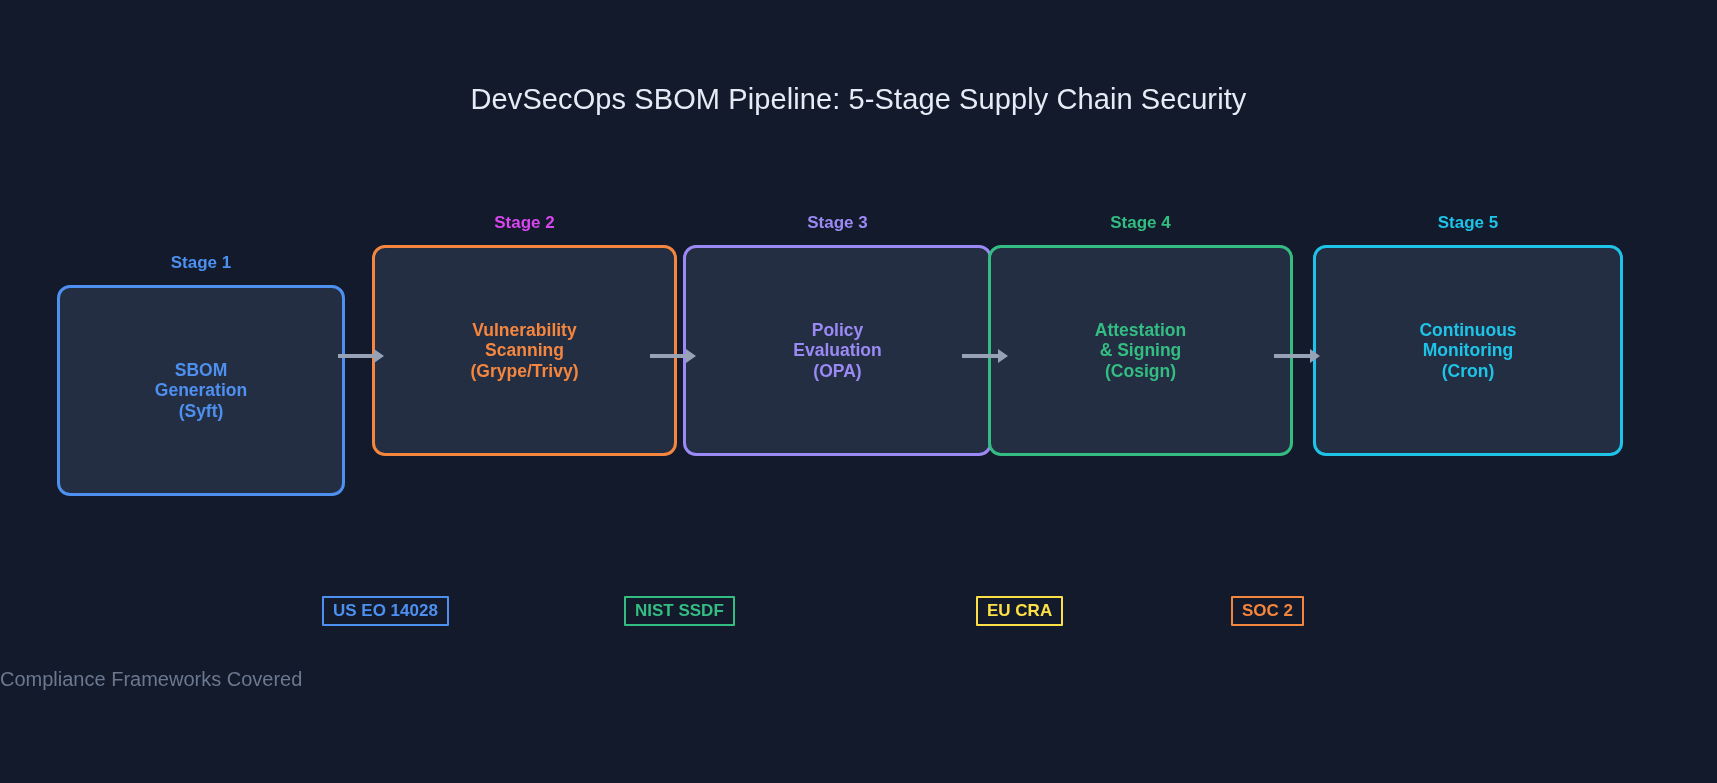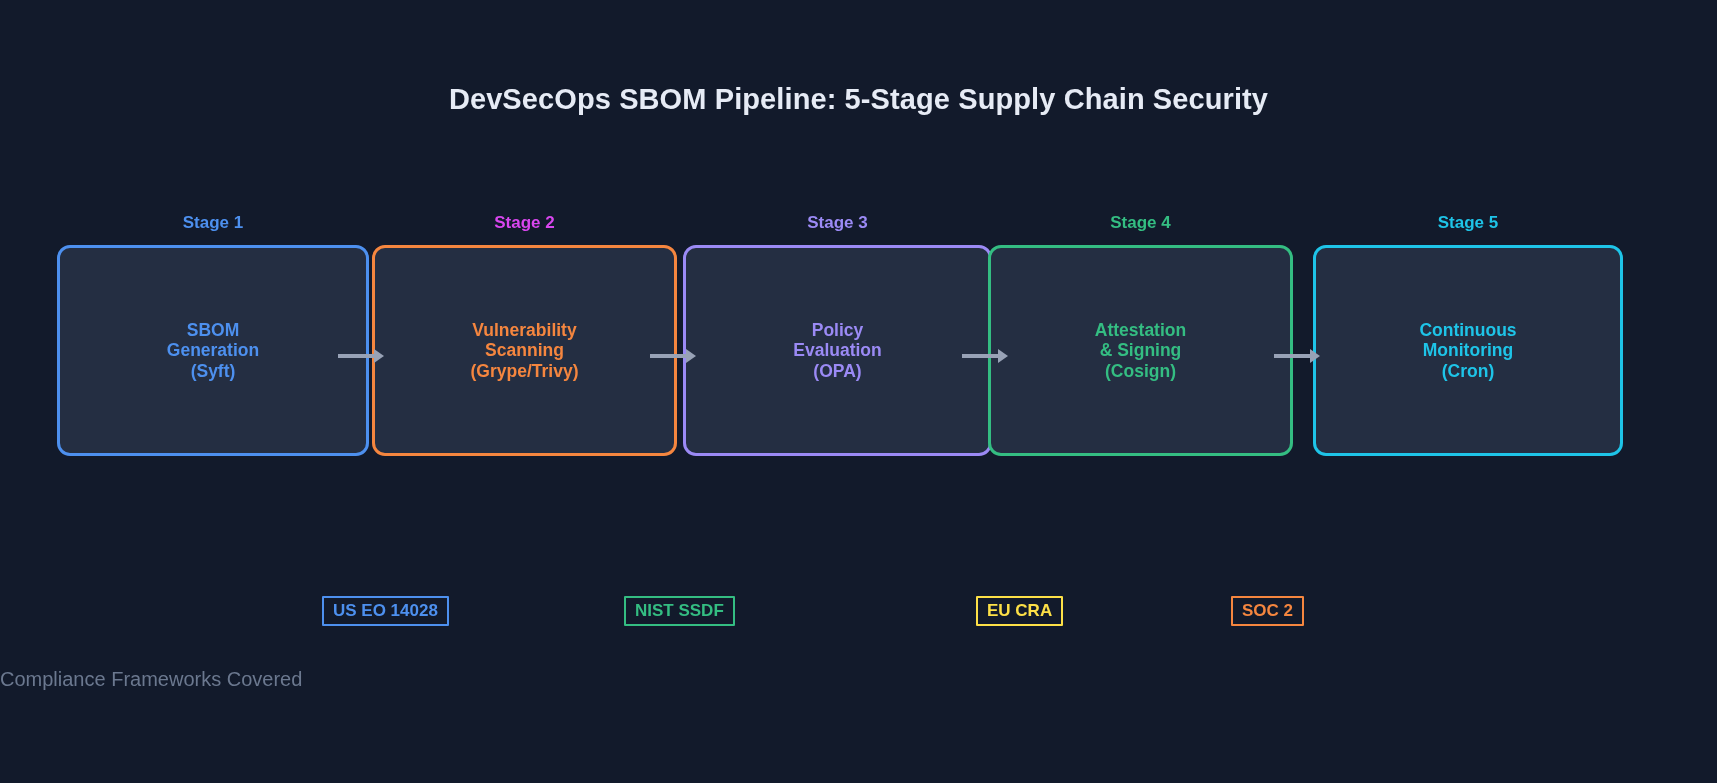--- a/index.html
+++ b/index.html
@@ -17,21 +17,21 @@
   }
 
   
   #diagram-title {
     position: absolute;
     top: 83px;
     left: 0;
     width: 1717px;
     text-align: center;
     font-size: 29px;
-    font-weight: bold;
+    font-weight: normal;
     color: #e6ebf5;
     letter-spacing: 0.1px;
     white-space: nowrap;
   }
 
   
   #pipeline {
     position: absolute;
     top: 213px;
     left: 57px;
@@ -144,21 +144,21 @@
     white-space: nowrap;
   }
 </style>
 </head>
 <body>
 
 <div id="diagram-title">DevSecOps SBOM Pipeline: 5-Stage Supply Chain Security</div>
 
 <div id="pipeline">
 
-  <div class="stage" style="left:0px; width:312px;">
+  <div class="stage" style="left:0px; width:288px;margin-top:40px;">
     <div class="stage-label" style="color:#4d90ef;">Stage 1</div>
     <div class="stage-box" style="color:#4d90ef;">
       <div class="stage-text" style="color:#4d90ef;">SBOM
 Generation
 (Syft)</div>
     </div>
   </div>
 
   <div class="stage" style="left:315px; width:305px;">
     <div class="stage-label" style="color:#d946ef;">Stage 2</div>

